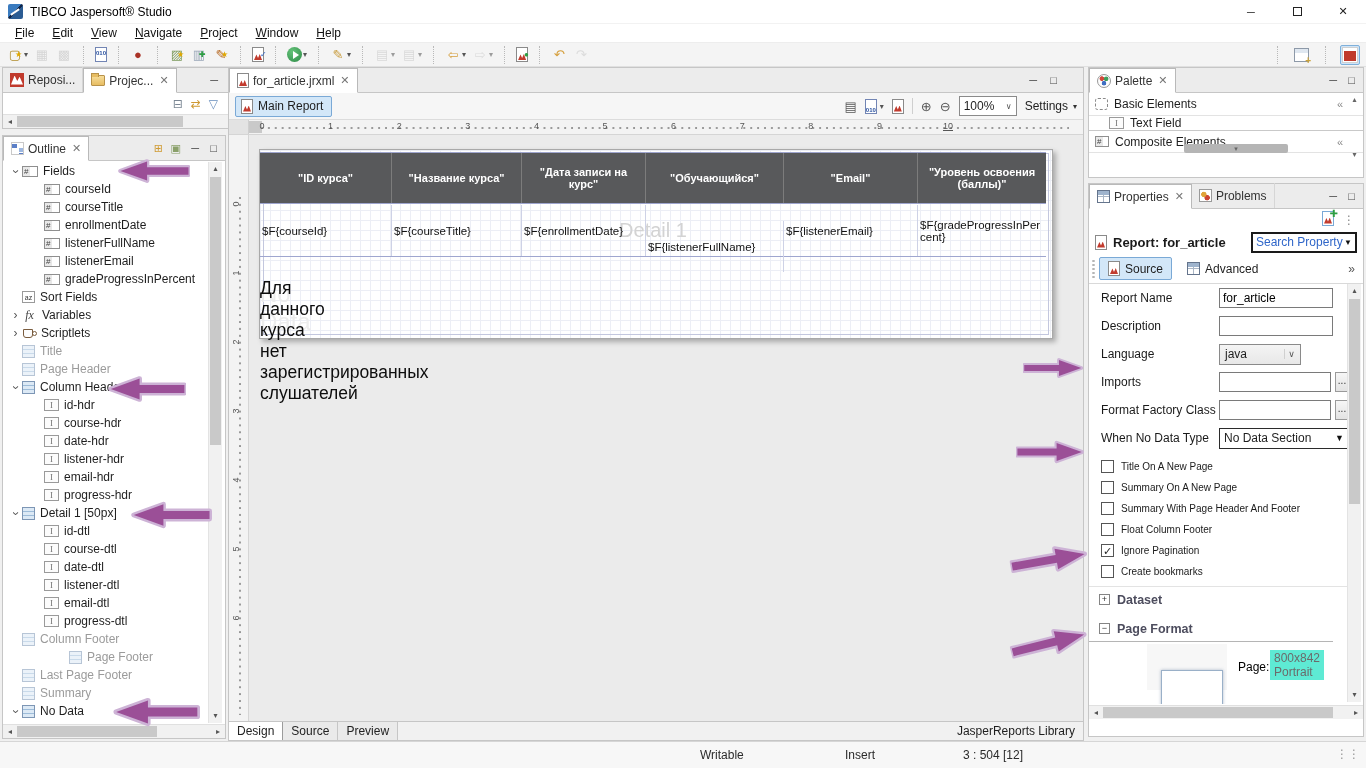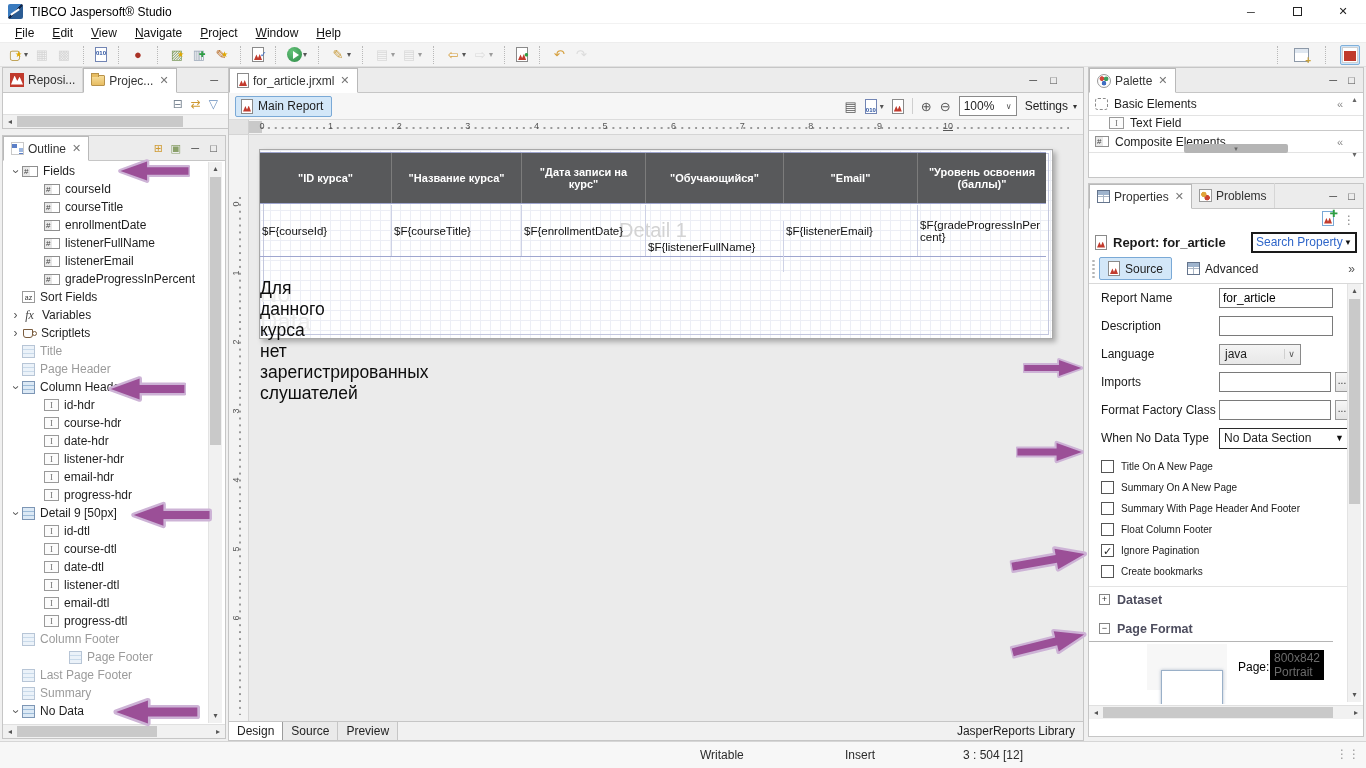--- a/index.html
+++ b/index.html
@@ -181,21 +181,21 @@
 .chk{width:13px;height:13px;border:1px solid #555;background:#fff;font-size:11px;line-height:12px;text-align:center;color:#222}
 .chk-lbl{font-size:10px;color:#1a1a1a}
 .sec-row{display:flex;align-items:center;gap:7px;height:26px;padding-left:10px;margin-top:4px}
 .sec-box{width:11px;height:11px;border:1px solid #848484;background:#fff;font-size:9px;line-height:9px;text-align:center;color:#333}
 .sec-lbl{font-size:12.5px;font-weight:bold;color:#4d4d5e}
 .sec-underline{border-bottom:1px solid #b5b5b5;margin-right:16px}
 #pf-preview{position:relative;height:62px;overflow:hidden}
 #pf-outer{position:absolute;left:58px;top:2px;width:80px;height:46px;background:#f7f7f7}
 #pf-inner{position:absolute;left:72px;top:28px;width:62px;height:40px;background:#fff;border:1px solid #9ab0c8;box-shadow:0 0 3px rgba(120,140,170,.6)}
 #pf-label{position:absolute;left:149px;top:18px;font-size:12px;color:#000}
-#pf-value{position:absolute;left:181px;top:8px;background:#000000;color:#6b6b6b;font-size:12px;padding:1px 4px;line-height:14px}
+#pf-value{position:absolute;left:181px;top:8px;background:#5eead4;color:#6b6b6b;font-size:12px;padding:1px 4px;line-height:14px}
 
 #statusbar{position:absolute;left:0;top:741px;width:1366px;height:27px;background:#f7f7f7;border-top:1px solid #d6d6d6}
 .status-cell{position:absolute;top:6px;font-size:12px;color:#2b2b2b}
 #status-dots{position:absolute;right:6px;top:5px;color:#9a9a9a;font-size:12px}
 
 .ann{position:absolute;z-index:60;pointer-events:none}
 </style>
 </head>
 <body>
 
@@ -446,21 +446,21 @@
           <span class="tlbl">email-hdr</span>
         </div>
         <div class="tree-row" style="padding-left: 28px;">
           <span class="exp"></span>
           <span class="ti ti-tf">I</span>
           <span class="tlbl">progress-hdr</span>
         </div>
         <div class="tree-row" style="padding-left: 6px;">
           <span class="exp open">›</span>
           <span class="ti ti-band"></span>
-          <span class="tlbl">Detail 9 [50px]</span>
+          <span class="tlbl">Detail 1 [50px]</span>
         </div>
         <div class="tree-row" style="padding-left: 28px;">
           <span class="exp"></span>
           <span class="ti ti-tf">I</span>
           <span class="tlbl">id-dtl</span>
         </div>
         <div class="tree-row" style="padding-left: 28px;">
           <span class="exp"></span>
           <span class="ti ti-tf">I</span>
           <span class="tlbl">course-dtl</span>

